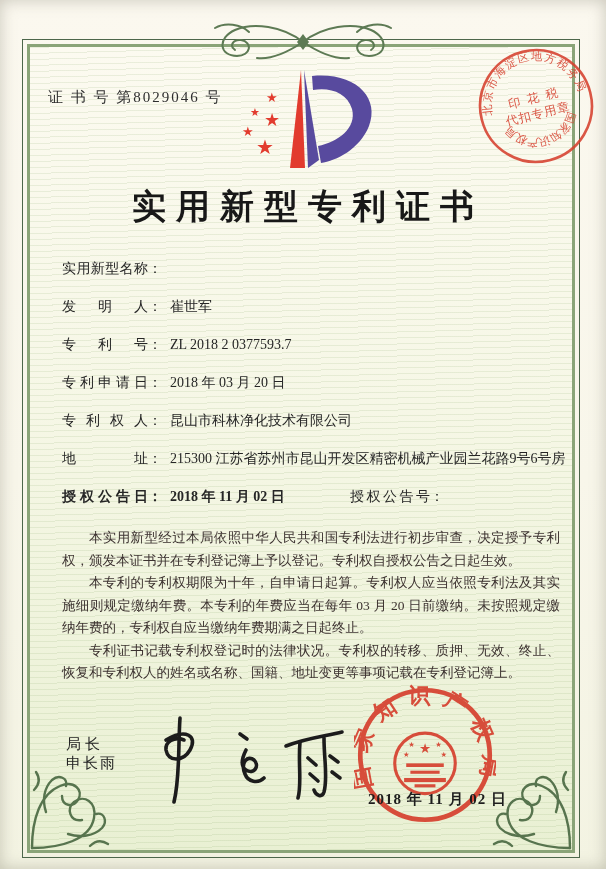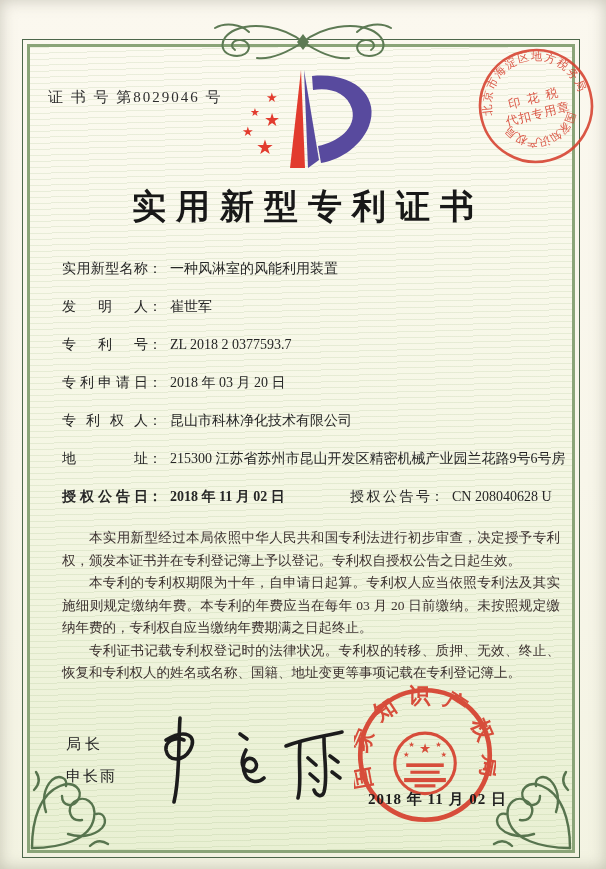--- a/index.html
+++ b/index.html
@@ -42,21 +42,21 @@
   .grant-row{display:flex;line-height:21px;margin-top:0;}
   .g1{display:flex;flex:none;width:288px;font-weight:bold;}
   .g2{display:flex;flex:1;}
   .g2 .flabel{width:80px;}
   .paras{
     position:absolute;top:527px;left:62px;right:46px;
     font-size:13.5px;line-height:22.5px;text-align:justify;color:#3c3230;
   }
   .paras p{margin:0;text-indent:2em;}
   .signer{position:absolute;left:66px;top:735px;font-size:15px;color:#222;letter-spacing:4px;}
-  .signer .name{display:block;margin-top:13px;letter-spacing:2px;}
+  .signer .name{display:block;letter-spacing:2px;}
   .signature{position:absolute;left:128px;top:700px;width:220px;height:108px;}
   .seal{position:absolute;left:354px;top:684px;width:142px;height:142px;opacity:.92;}
   .seal-date{
     position:absolute;left:368px;top:790px;font-size:15px;color:#1d1d1d;
     letter-spacing:1px;font-weight:bold;z-index:5;
   }
   .footer{position:absolute;top:830px;left:0;width:100%;text-align:center;font-size:12.5px;color:#3c3c3c;}
   .tax-stamp{position:absolute;left:474px;top:44px;width:124px;height:124px;opacity:.88;}
   .top-ornament{position:absolute;top:16px;left:50%;transform:translateX(-50%);width:300px;height:52px;}
   .corner{position:absolute;bottom:17px;width:92px;height:92px;}
@@ -151,21 +151,20 @@
       </g>
     </g>
   </svg>
 
   <div class="title">实用新型专利证书</div>
 
   <div class="fields">
     <div class="frow">
       <span class="flabel">实用新型名称</span>
         <span class="fcolon">：</span>
-      <span class="fvalue">一种风淋室的风能利用装置</span>
     </div>
     <div class="frow">
       <span class="flabel">发明人</span>
         <span class="fcolon">：</span>
       <span class="fvalue">崔世军</span>
     </div>
     <div class="frow">
       <span class="flabel">专利号</span>
         <span class="fcolon">：</span>
       <span class="fvalue">ZL 2018 2 0377593.7</span>
@@ -187,21 +186,20 @@
     </div>
     <div class="grant-row">
       <span class="g1">
         <span class="flabel">授权公告日</span>
           <span class="fcolon">：</span>
         <span class="fvalue">2018 年 11 月 02 日</span>
       </span>
       <span class="g2">
         <span class="flabel">授权公告号</span>
           <span class="fcolon">：</span>
-        <span class="fvalue">CN 208040628 U</span>
       </span>
     </div>
   </div>
 
   <div class="paras">
     <p>本实用新型经过本局依照中华人民共和国专利法进行初步审查，决定授予专利权，颁发本证书并在专利登记簿上予以登记。专利权自授权公告之日起生效。</p>
     <p>本专利的专利权期限为十年，自申请日起算。专利权人应当依照专利法及其实施细则规定缴纳年费。本专利的年费应当在每年 03 月 20 日前缴纳。未按照规定缴纳年费的，专利权自应当缴纳年费期满之日起终止。</p>
     <p>专利证书记载专利权登记时的法律状况。专利权的转移、质押、无效、终止、恢复和专利权人的姓名或名称、国籍、地址变更等事项记载在专利登记簿上。</p>
   </div>
 

